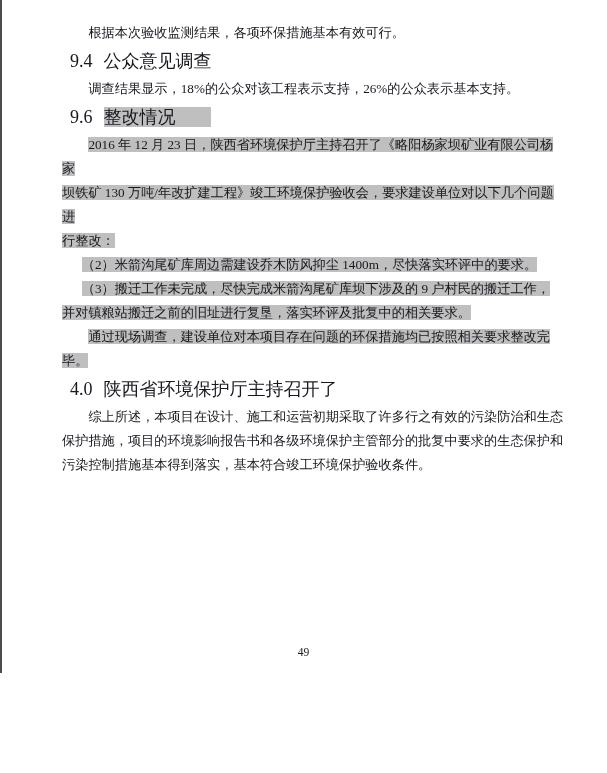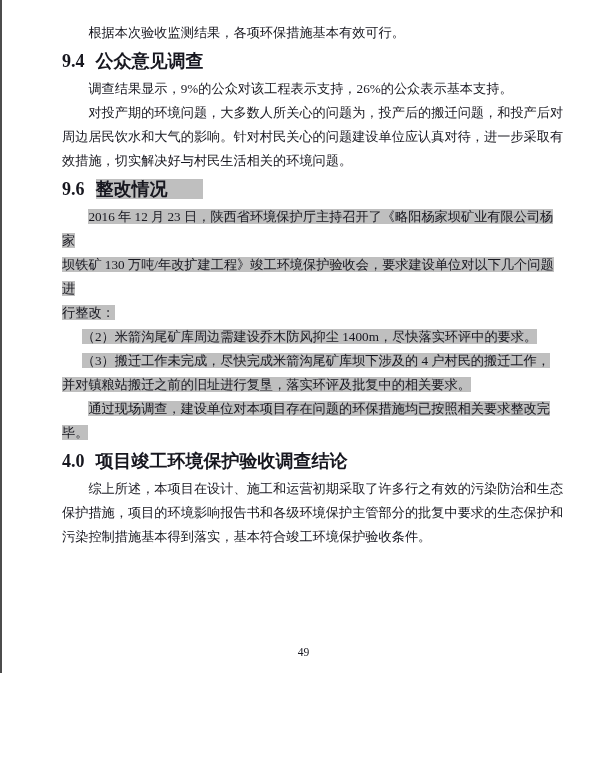--- a/index.html
+++ b/index.html
@@ -29,24 +29,24 @@
   .para {
     margin: 0;
     font-size: 13.2px;
     line-height: 24px;
     white-space: pre-wrap;
     text-indent: 2em;
     text-align: left;
   }
   .para.indent-item { text-indent: 1.5em; }
   .heading {
-    margin: 3px 0;
+    margin: 3px 8px;
     font-size: 18px;
     line-height: 26px;
-    font-weight: bold;
+    font-weight: normal;
     white-space: nowrap;
   }
   .hnum { margin-right: 11px; }
   .hl { background: var(--hl, #bfbfbf); }
   .hl-tail { padding-right: 35px; }
   .page-number {
     position: absolute;
     left: 0; right: 0; bottom: 14px;
     text-align: center;
     font-size: 11.5px;
@@ -58,42 +58,39 @@
 
 <div class="page">
   <div class="left-edge"></div>
 
   <main class="content">
 
     <p class="para"><span>根据本次验收监测结果，各项环保措施基本有效可行。</span></p>
 
     <h2 class="heading"><span class="hnum">9.4</span><span>公众意见调查</span></h2>
 
-    <p class="para"><span>调查结果显示，9%的公众对该工程表示支持，26%的公众表示基本支持。</span></p>
+    <p class="para"><span>调查结果显示，18%的公众对该工程表示支持，26%的公众表示基本支持。</span></p>
 
-    <p class="para"><span>对投产期的环境问题，大多数人所关心的问题为，投产后的搬迁问题，和投产后对
-周边居民饮水和大气的影响。针对村民关心的问题建设单位应认真对待，进一步采取有
-效措施，切实解决好与村民生活相关的环境问题。</span></p>
 
     <h2 class="heading"><span class="hnum">9.6</span><span class="hl hl-tail">整改情况</span></h2>
 
     <p class="para"><span class="hl">2016 年 12 月 23 日，陕西省环境保护厅主持召开了《略阳杨家坝矿业有限公司杨家
 坝铁矿 130 万吨/年改扩建工程》竣工环境保护验收会，要求建设单位对以下几个问题进
 行整改：</span></p>
 
 
     <p class="para indent-item"><span class="hl">（2）米箭沟尾矿库周边需建设乔木防风抑尘 1400m，尽快落实环评中的要求。</span></p>
 
-    <p class="para indent-item"><span class="hl">（3）搬迁工作未完成，尽快完成米箭沟尾矿库坝下涉及的 4 户村民的搬迁工作，
+    <p class="para indent-item"><span class="hl">（3）搬迁工作未完成，尽快完成米箭沟尾矿库坝下涉及的 9 户村民的搬迁工作，
 并对镇粮站搬迁之前的旧址进行复垦，落实环评及批复中的相关要求。</span></p>
 
     <p class="para"><span class="hl">通过现场调查，建设单位对本项目存在问题的环保措施均已按照相关要求整改完
 毕。</span></p>
 
-    <h2 class="heading"><span class="hnum">4.0</span><span>项目竣工环境保护验收调查结论</span></h2>
+    <h2 class="heading"><span class="hnum">4.0</span><span>陕西省环境保护厅主持召开了</span></h2>
 
     <p class="para"><span>综上所述，本项目在设计、施工和运营初期采取了许多行之有效的污染防治和生态
 保护措施，项目的环境影响报告书和各级环境保护主管部分的批复中要求的生态保护和
 污染控制措施基本得到落实，基本符合竣工环境保护验收条件。</span></p>
 
   </main>
 
   <div class="page-number">49</div>
 </div>
 

